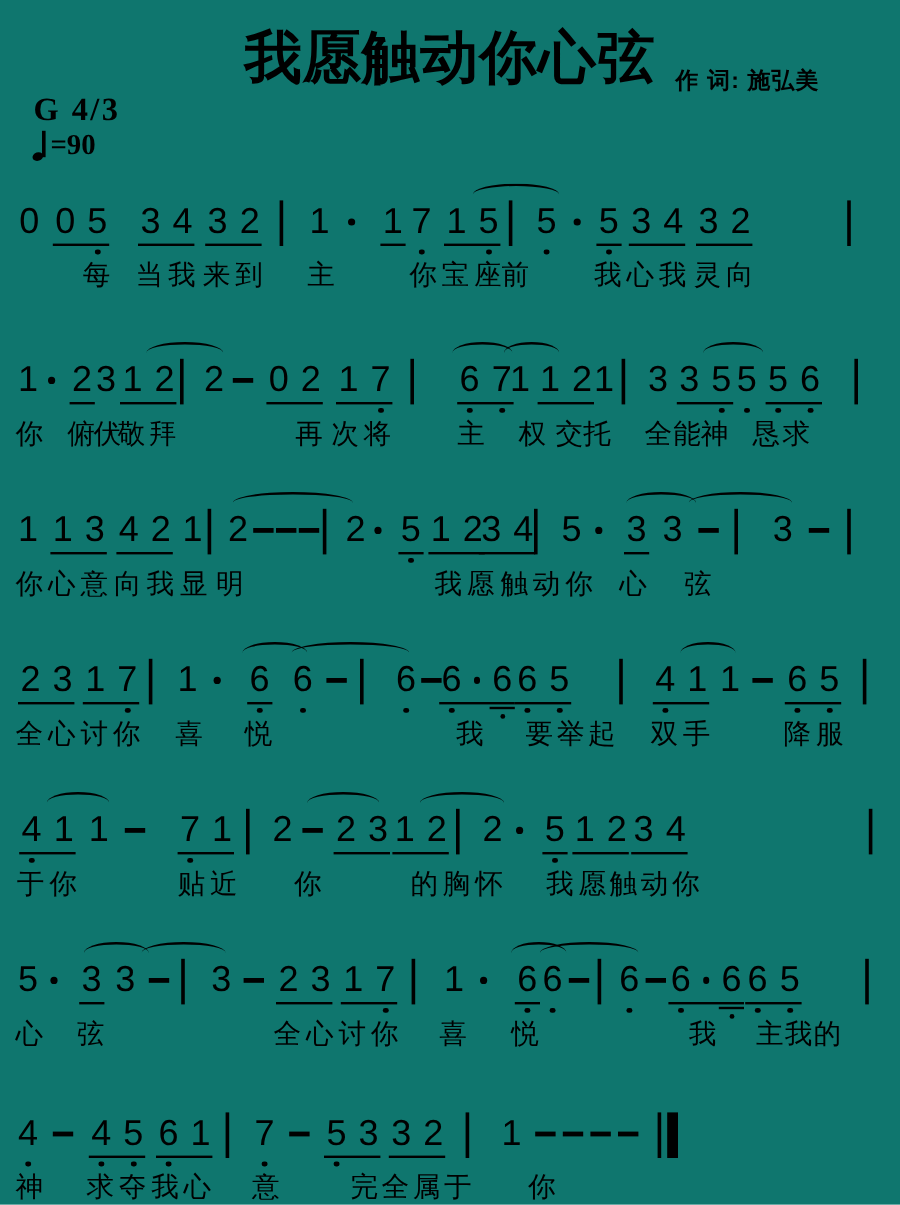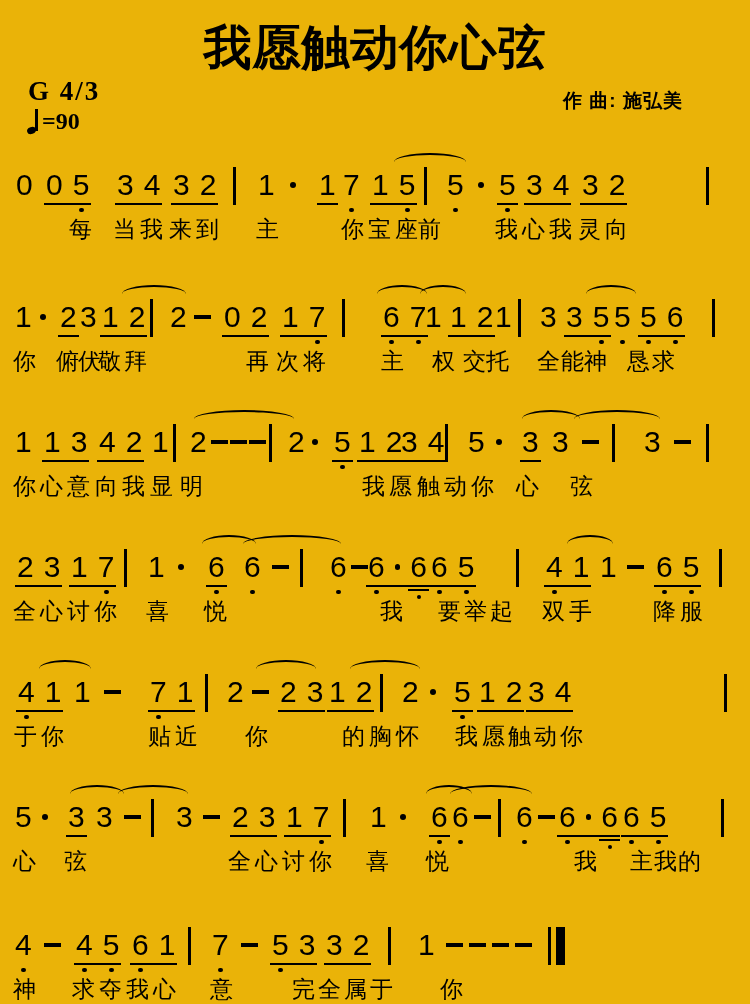--- a/index.html
+++ b/index.html
@@ -1,16 +1,16 @@
 <!DOCTYPE html>
 <html><head>
 <meta charset="utf-8">
 <style>
   html,body{margin:0;padding:0;background:#fff;}
-  #sheet{position:relative;width:750px;height:1004px;background:#eab308;color:#000;
+  #sheet{position:relative;width:750px;height:1004px;background:#0f766e;color:#000;
          font-family:"Liberation Sans","DejaVu Sans",sans-serif;overflow:hidden;}
   
   #title{position:absolute;top:16px;left:0;right:0;text-align:center;
          font-size:48px;font-weight:bold;letter-spacing:1px;}
   .credit{position:absolute;left:563px;font-size:19px;font-weight:bold;letter-spacing:1px;white-space:nowrap;}
   #credit-lyricist{top:54px;}
   #credit-composer{top:88px;}
   #keysig{position:absolute;left:28px;top:76px;font-family:"Liberation Serif","DejaVu Serif",serif;
           font-size:27px;font-weight:600;letter-spacing:2px;}
   #tempo{position:absolute;left:27px;top:108px;height:30px;}
@@ -37,21 +37,21 @@
   .dash{position:absolute;top:13px;width:17px;height:3.5px;background:#000;}
   .adot{position:absolute;top:12px;width:6px;height:6px;border-radius:50%;background:#000;}
   .arc{position:absolute;top:-17px;height:16px;border-top:2.5px solid #000;border-radius:50%;}
   .lyric{position:absolute;top:46px;font-size:23px;line-height:26px;white-space:nowrap;}
 </style>
 </head>
 <body>
 
 <div id="sheet">
   <div id="title">我愿触动你心弦</div>
-  <div id="credit-composer" class="credit">作 曲: 施弘美</div>
+  <div id="credit-lyricist" class="credit">作 词: 施弘美</div>
   <div id="keysig">G 4/3</div>
   <div id="tempo">
     <span class="qnote"></span><span class="val">=90</span>
   </div>
   <div id="score">
       <div class="score-line" style="top: 170px;">
         <span class="note tok" style="left: 16px;">0</span>
         <span class="grp" style="left: 44px;">
           <span class="note">0</span>
           <span class="note lo">5</span>

